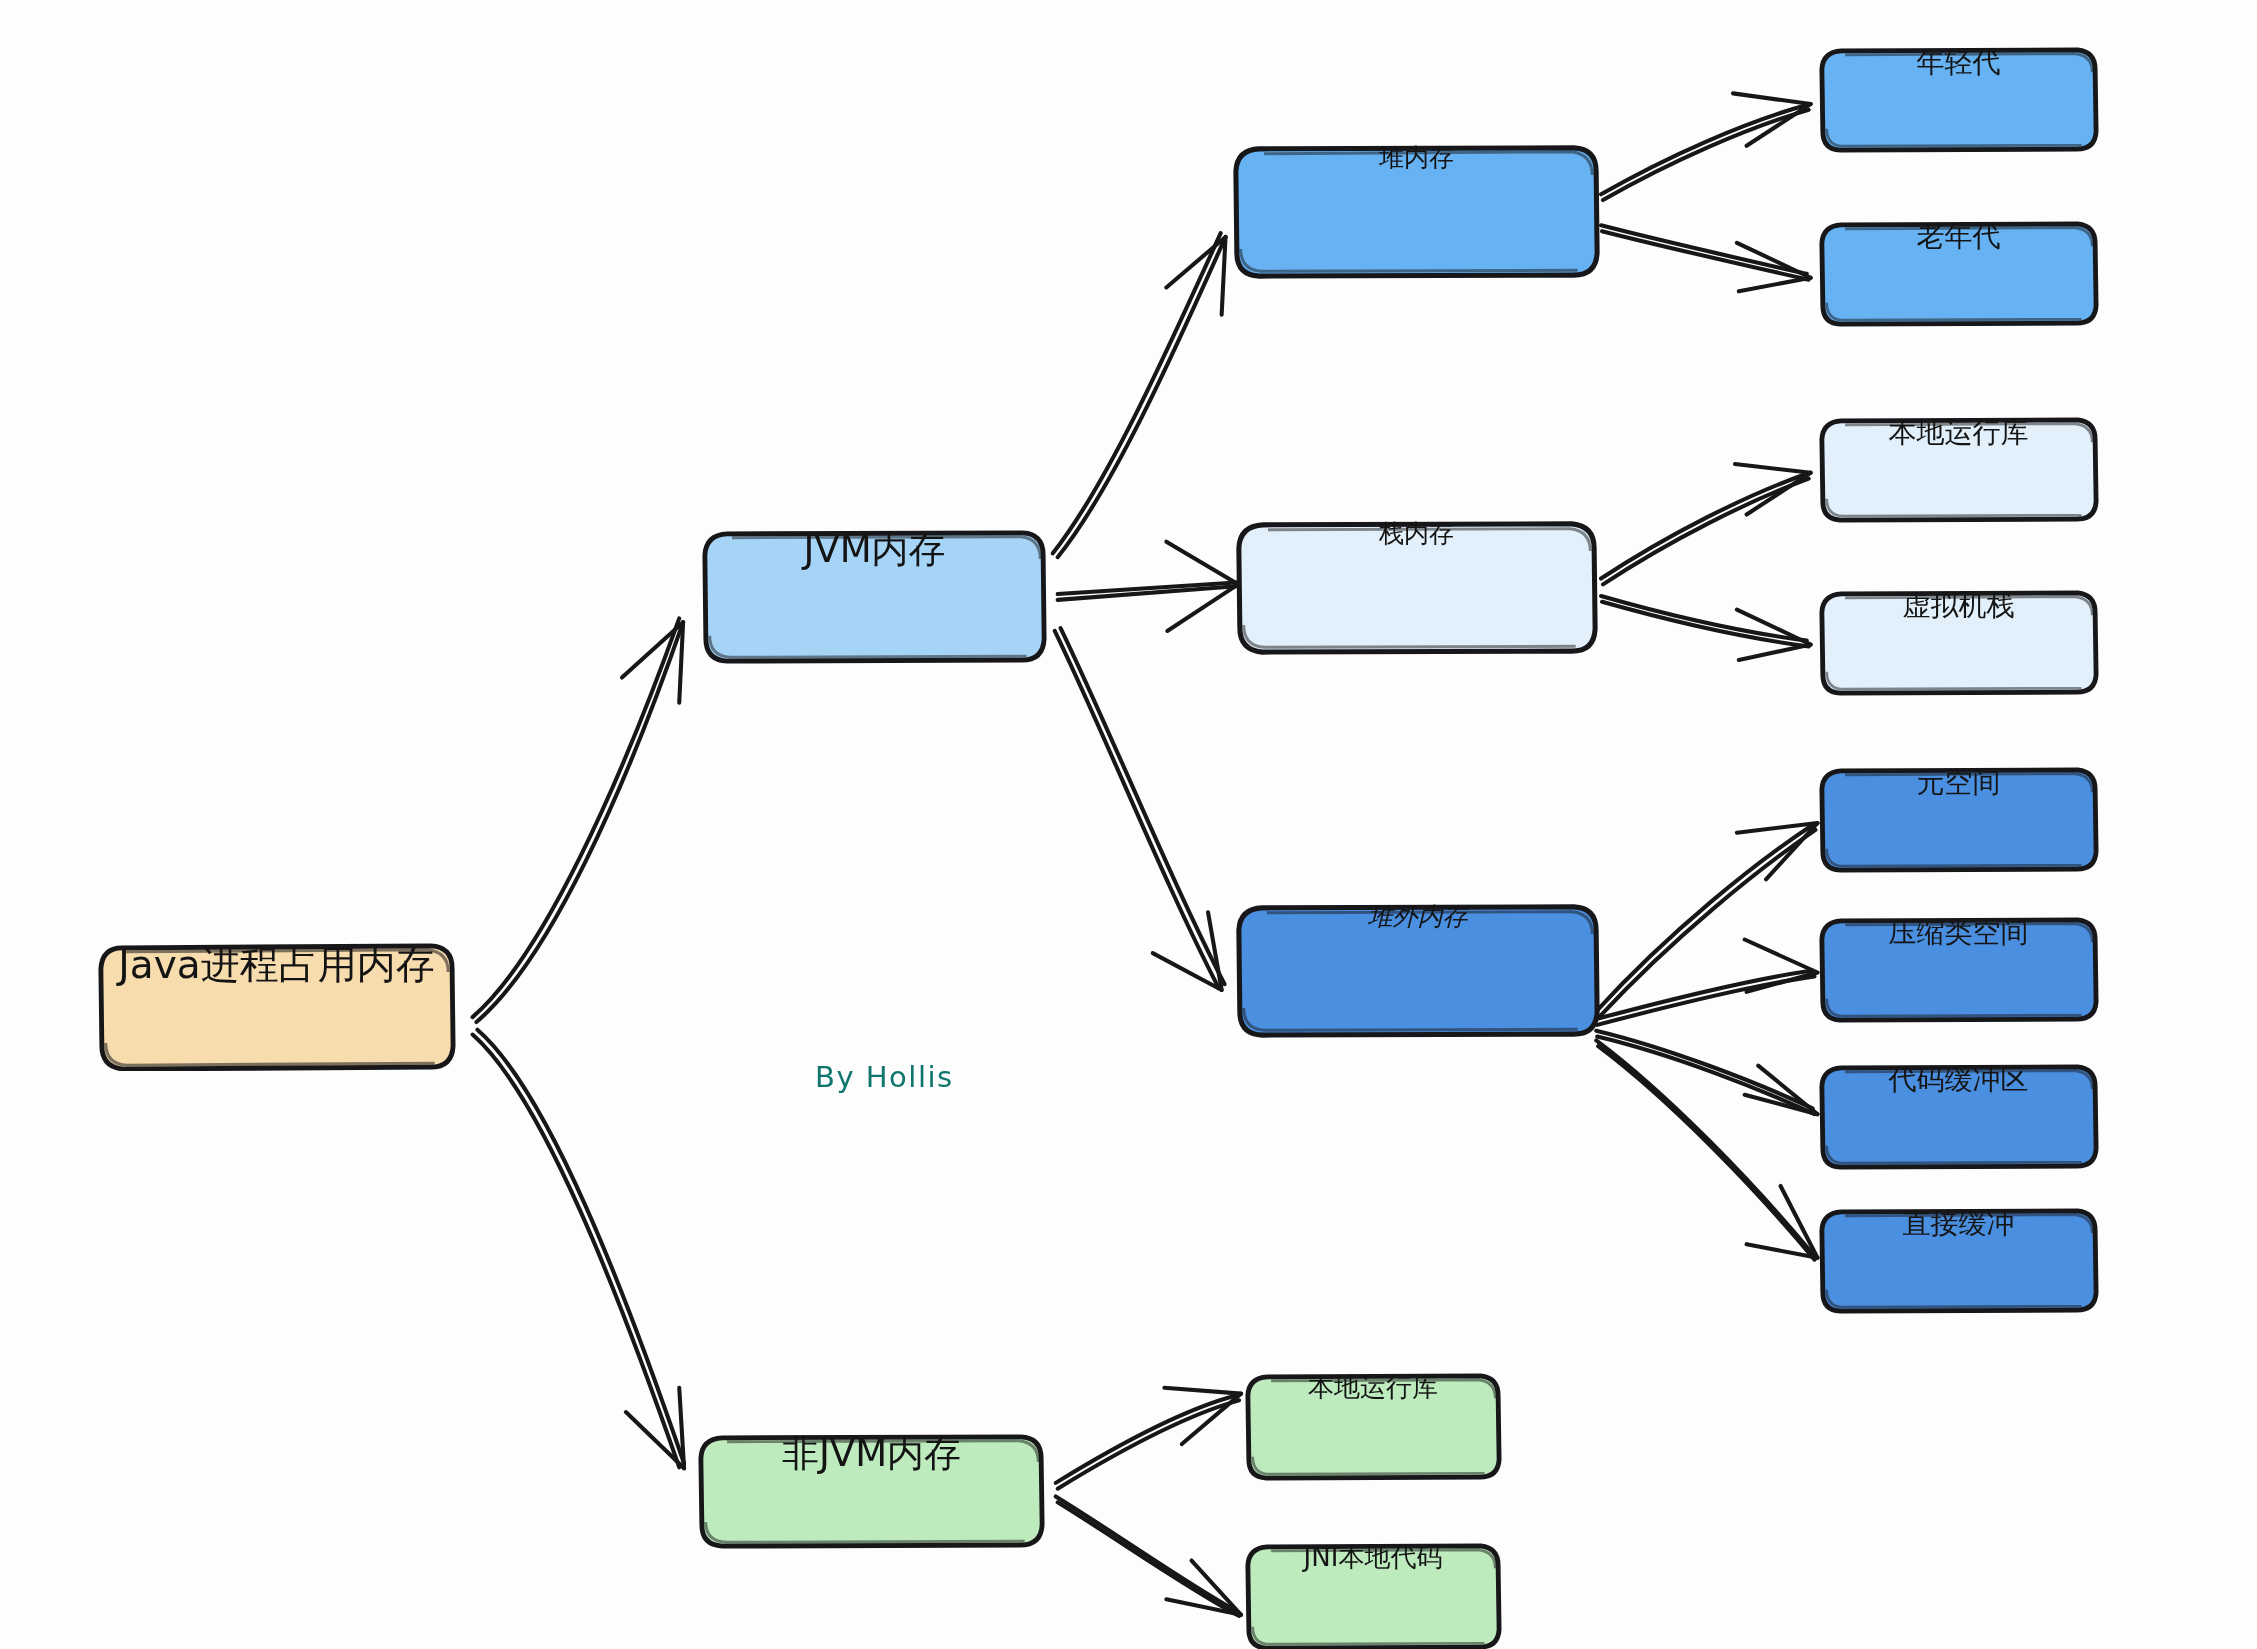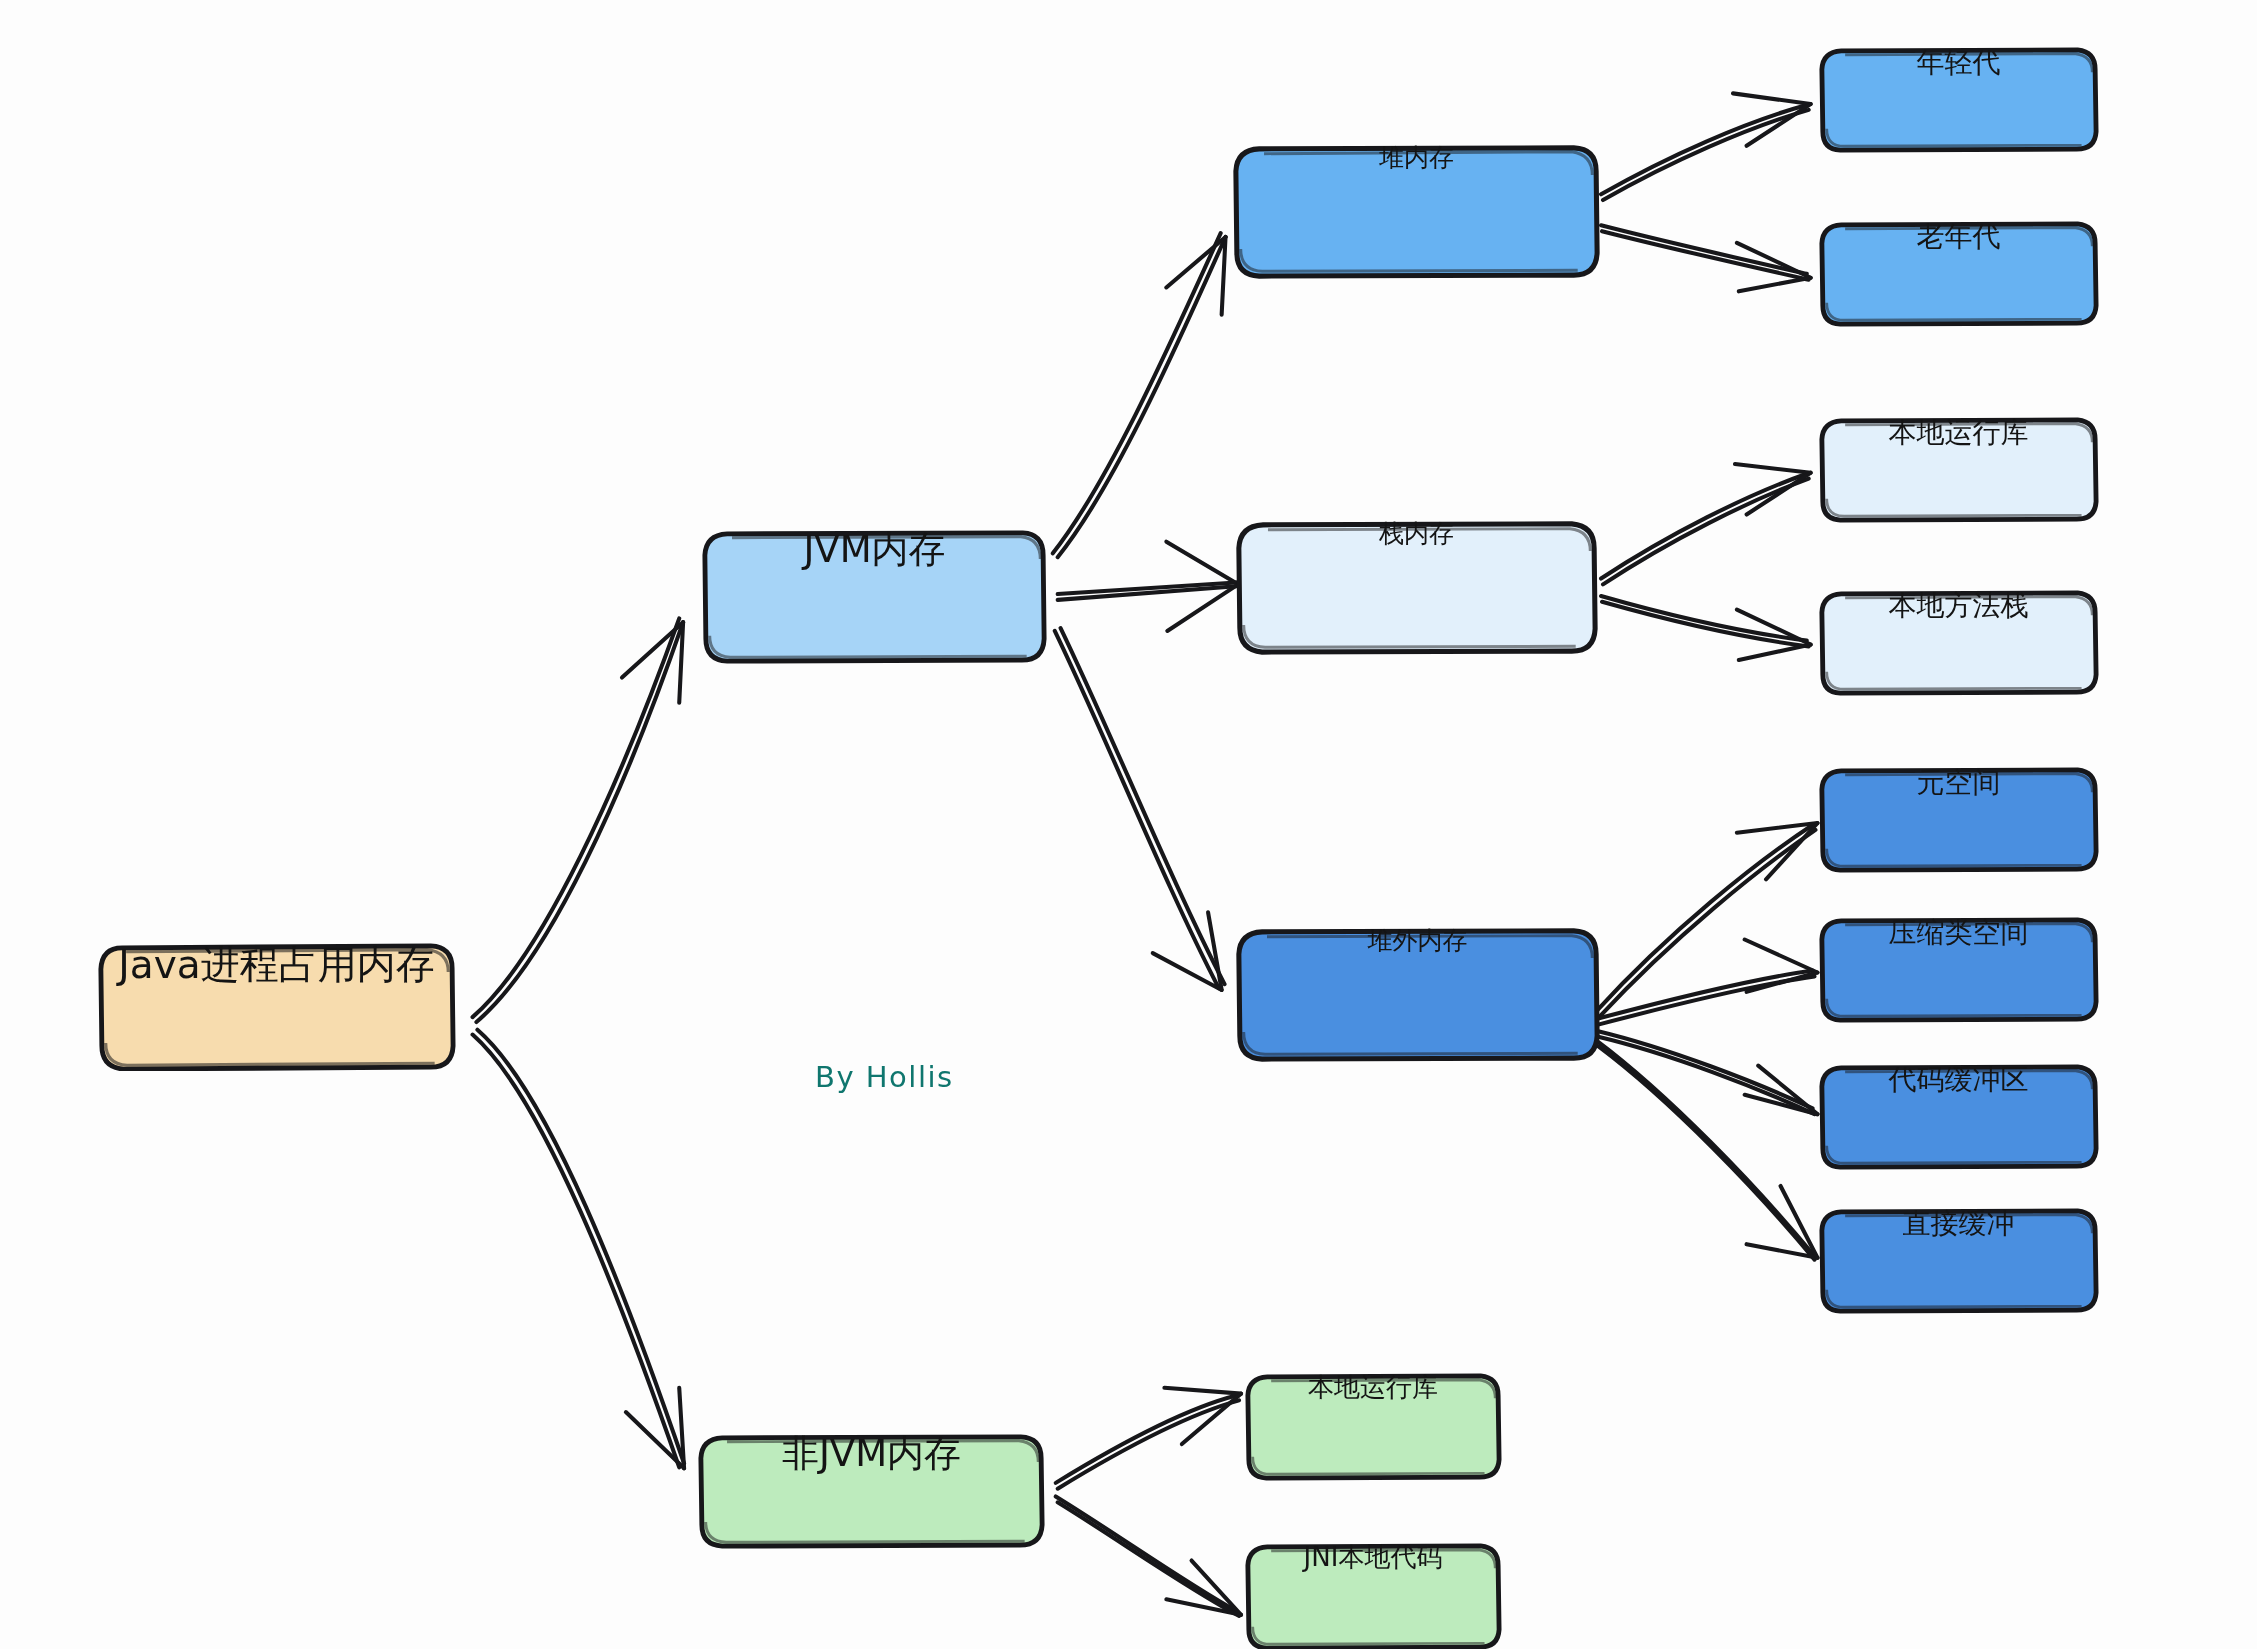--- a/index.html
+++ b/index.html
@@ -215,21 +215,21 @@
 
   <div class="node n-l2" style="left:1234px; top:520px; width:365px; height:136px;">
     <svg class="sketch-bg" viewBox="0 0 376 140" preserveAspectRatio="none">
       <path d="M30 5 L348 4 Q371 6 371 29 L372 112 Q371 135 348 135 L29 136 Q6 134 6 111 L5 29 Q6 6 30 5 Z" fill="#e2f0fb" stroke="#17171a" stroke-width="5.2"></path>
       <path d="M35 10 L346 9 Q367 11 367 32" fill="none" stroke="#17171a" stroke-width="3" opacity="0.5"></path>
       <path d="M10 108 Q10 130 32 131 L352 130" fill="none" stroke="#17171a" stroke-width="3" opacity="0.5"></path>
     </svg>
     <span class="label">栈内存</span>
   </div>
 
-  <div class="node n-l2" style="left:1234px; top:927px; width:367px; height:136px;">
+  <div class="node n-l2" style="left:1234px; top:903px; width:367px; height:136px;font-style:italic;">
     <svg class="sketch-bg" viewBox="0 0 378 140" preserveAspectRatio="none">
       <path d="M29 5 L350 4 Q373 5 373 28 L374 112 Q373 135 350 135 L29 136 Q6 135 6 112 L5 28 Q6 6 29 5 Z" fill="#4a8fe0" stroke="#17171a" stroke-width="5.2"></path>
       <path d="M34 10 L348 9 Q369 11 369 32" fill="none" stroke="#17171a" stroke-width="3" opacity="0.5"></path>
       <path d="M10 108 Q10 130 32 131 L354 130" fill="none" stroke="#17171a" stroke-width="3" opacity="0.5"></path>
     </svg>
     <span class="label">堆外内存</span>
   </div>
 
   <div class="node n-leaf" style="left:1818px; top:47px; width:281px; height:107px;">
     <svg class="sketch-bg" viewBox="0 0 290 110" preserveAspectRatio="none">
@@ -257,21 +257,21 @@
     </svg>
     <span class="label">本地运行库</span>
   </div>
 
   <div class="node n-leaf" style="left:1818px; top:590px; width:281px; height:107px;">
     <svg class="sketch-bg" viewBox="0 0 290 110" preserveAspectRatio="none">
       <path d="M24 4 L268 3 Q286 5 286 23 L287 87 Q286 105 267 105 L23 106 Q5 105 5 87 L4 23 Q5 5 24 4 Z" fill="#e2f0fb" stroke="#17171a" stroke-width="5"></path>
       <path d="M28 8 L266 7 Q283 9 283 26" fill="none" stroke="#17171a" stroke-width="2.8" opacity="0.5"></path>
       <path d="M9 84 Q9 102 27 102 L272 101" fill="none" stroke="#17171a" stroke-width="2.8" opacity="0.5"></path>
     </svg>
-    <span class="label">本地方法栈</span>
+    <span class="label">虚拟机栈</span>
   </div>
 
   <div class="node n-leaf" style="left:1818px; top:767px; width:281px; height:107px;">
     <svg class="sketch-bg" viewBox="0 0 290 110" preserveAspectRatio="none">
       <path d="M24 4 L268 3 Q286 5 286 23 L287 87 Q286 105 267 105 L23 106 Q5 105 5 87 L4 23 Q5 5 24 4 Z" fill="#4a8fe0" stroke="#17171a" stroke-width="5"></path>
       <path d="M28 8 L266 7 Q283 9 283 26" fill="none" stroke="#17171a" stroke-width="2.8" opacity="0.5"></path>
       <path d="M9 84 Q9 102 27 102 L272 101" fill="none" stroke="#17171a" stroke-width="2.8" opacity="0.5"></path>
     </svg>
     <span class="label">元空间</span>
   </div>

